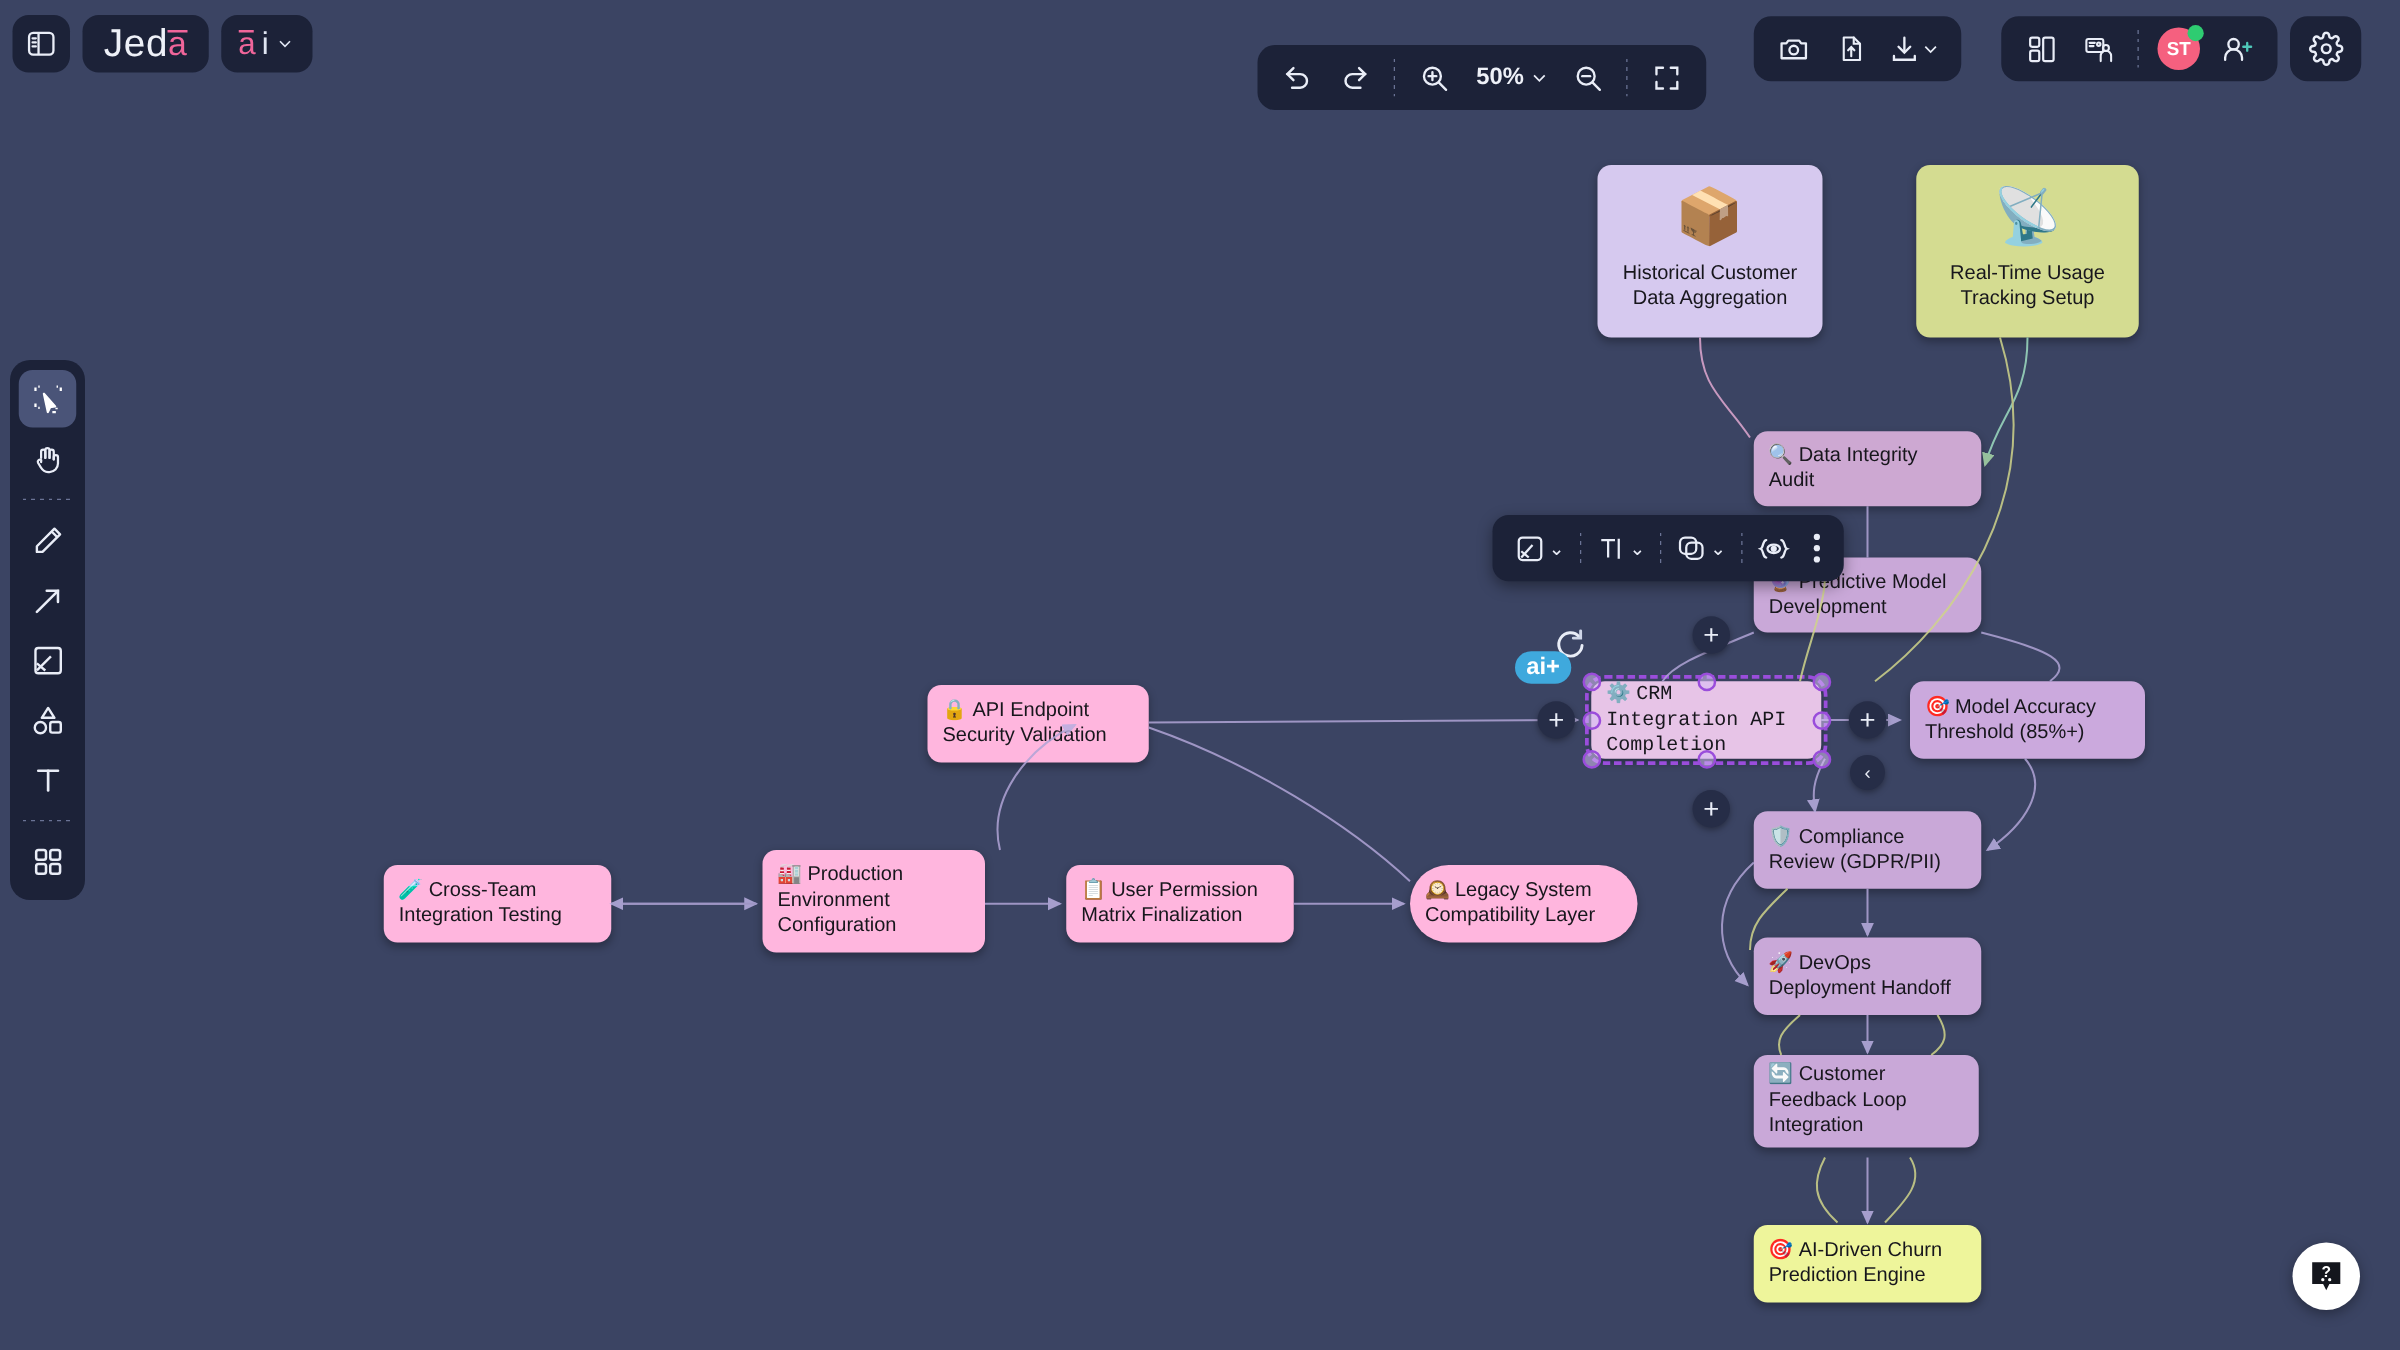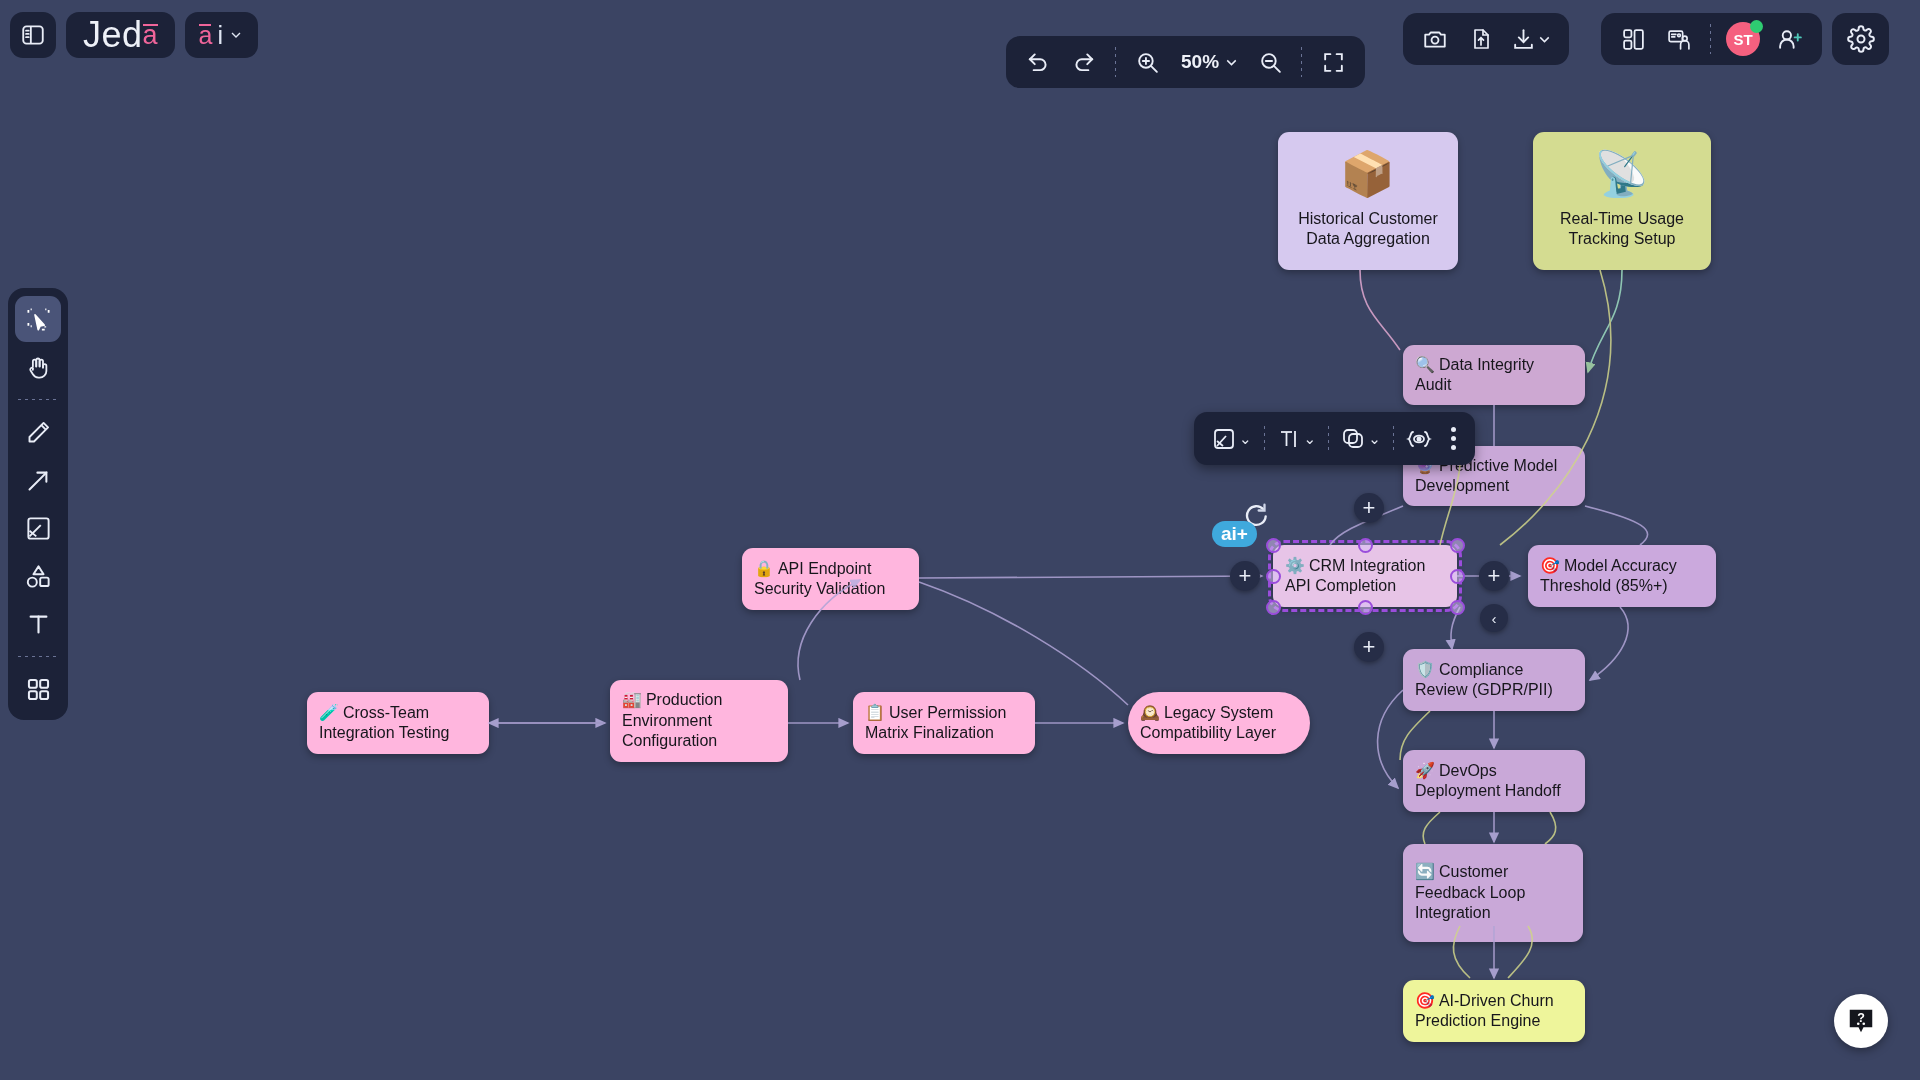--- a/index.html
+++ b/index.html
@@ -15,21 +15,21 @@
   .tl-cluster { position: absolute; top: 12px; left: 10px; display: flex; align-items: center; gap: 10px; z-index: 40; }
   .sq-btn {
     width: 46px; height: 46px; border-radius: 13px;
     background: #1c2238; display: flex; align-items: center; justify-content: center;
     cursor: pointer;
   }
   .brand {
     height: 46px; border-radius: 13px; background: #1c2238;
     display: flex; align-items: center; padding: 0 17px; cursor: pointer;
   }
-  .brand .jed { font-size: 36px; color: #eef1f8; letter-spacing: .5px; font-weight: 400; }
+  .brand .jed { font-size: 31px; color: #eef1f8; letter-spacing: .5px; font-weight: 400; }
   .brand .amac {
     font-size: 27px; color: #f0659a; position: relative; display: inline-block; line-height: 1;
   }
   .brand .amac::before {
     content: ""; position: absolute; left: 0px; right: 0px; top: 2px; height: 2.5px; background: #f0659a;
   }
   .ai-chip { height: 46px; border-radius: 13px; background: #1c2238; display: flex; align-items: center; gap: 5px; padding: 0 14px; cursor: pointer; }
   .ai-chip .ai { font-size: 25px; color: #f0659a; position: relative; display:inline-block; line-height: 1;}
   .ai-chip .ai::before { content:""; position:absolute; left:0; width: 12px; top: 1px; height: 2.5px; background:#f0659a;}
   .ai-chip .aii { font-size: 25px; color: #dfe5f2; }
@@ -181,33 +181,33 @@
         <div class="big-emo">📡</div>
         <div style="white-space: pre-line;">Real-Time Usage
 Tracking Setup</div>
       </div>
       <div class="node" style="left: 1403px; top: 345px; width: 182px; height: 60px; background: rgb(205, 168, 210);">
         <div><span class="emo">🔍</span>Data Integrity Audit</div>
       </div>
       <div class="node" style="left: 1403px; top: 446px; width: 182px; height: 60px; background: rgb(201, 168, 216);">
         <div><span class="emo">🔮</span>Predictive Model Development</div>
       </div>
-      <div class="node selected" style="left: 1273px; top: 545px; width: 184px; height: 62px; background: rgb(231, 196, 231);">
+      <div class="node selected" style="left: 1273px; top: 545px; width: 184px; height: 62px; background: rgb(231, 196, 231); font-family: Liberation Mono, monospace;">
         <div><span class="emo">⚙️</span>CRM Integration API Completion</div>
       </div>
       <div class="node" style="left: 1528px; top: 545px; width: 188px; height: 62px; background: rgb(203, 169, 221);">
         <div><span class="emo">🎯</span>Model Accuracy Threshold (85%+)</div>
       </div>
       <div class="node" style="left: 1403px; top: 649px; width: 182px; height: 62px; background: rgb(201, 168, 216);">
         <div><span class="emo">🛡️</span>Compliance Review (GDPR/PII)</div>
       </div>
       <div class="node" style="left: 1403px; top: 750px; width: 182px; height: 62px; background: rgb(201, 168, 216);">
         <div><span class="emo">🚀</span>DevOps Deployment Handoff</div>
       </div>
-      <div class="node" style="left: 1403px; top: 844px; width: 180px; height: 98px; background: rgb(201, 168, 216); justify-content: flex-end;">
+      <div class="node" style="left: 1403px; top: 844px; width: 180px; height: 74px; background: rgb(201, 168, 216); justify-content: flex-end;">
         <div><span class="emo">🔄</span>Customer Feedback Loop Integration</div>
       </div>
       <div class="node" style="left: 1403px; top: 980px; width: 182px; height: 62px; background: rgb(238, 245, 155);">
         <div><span class="emo">🎯</span>AI-Driven Churn Prediction Engine</div>
       </div>
       <div class="node" style="left: 742px; top: 548px; width: 177px; height: 62px; background: rgb(255, 182, 222);">
         <div><span class="emo">🔒</span>API Endpoint Security Validation</div>
       </div>
       <div class="node" style="left: 307px; top: 692px; width: 182px; height: 62px; background: rgb(255, 182, 222);">
         <div><span class="emo">🧪</span>Cross-Team Integration Testing</div>

